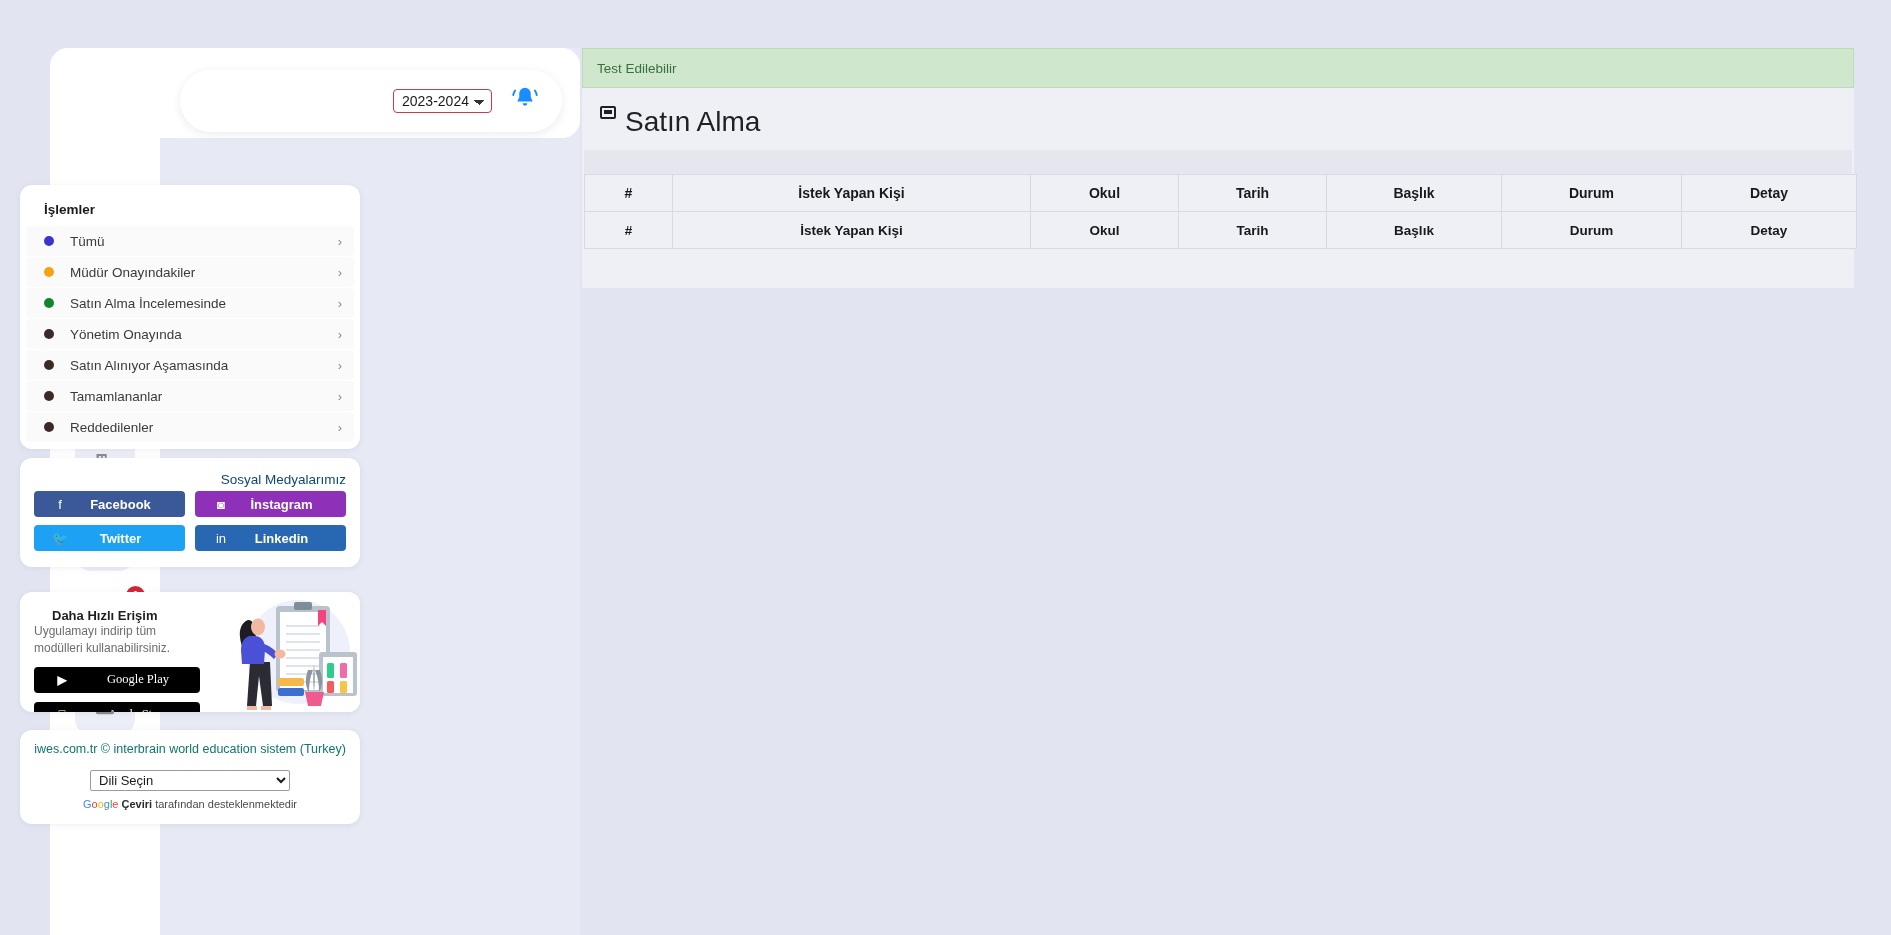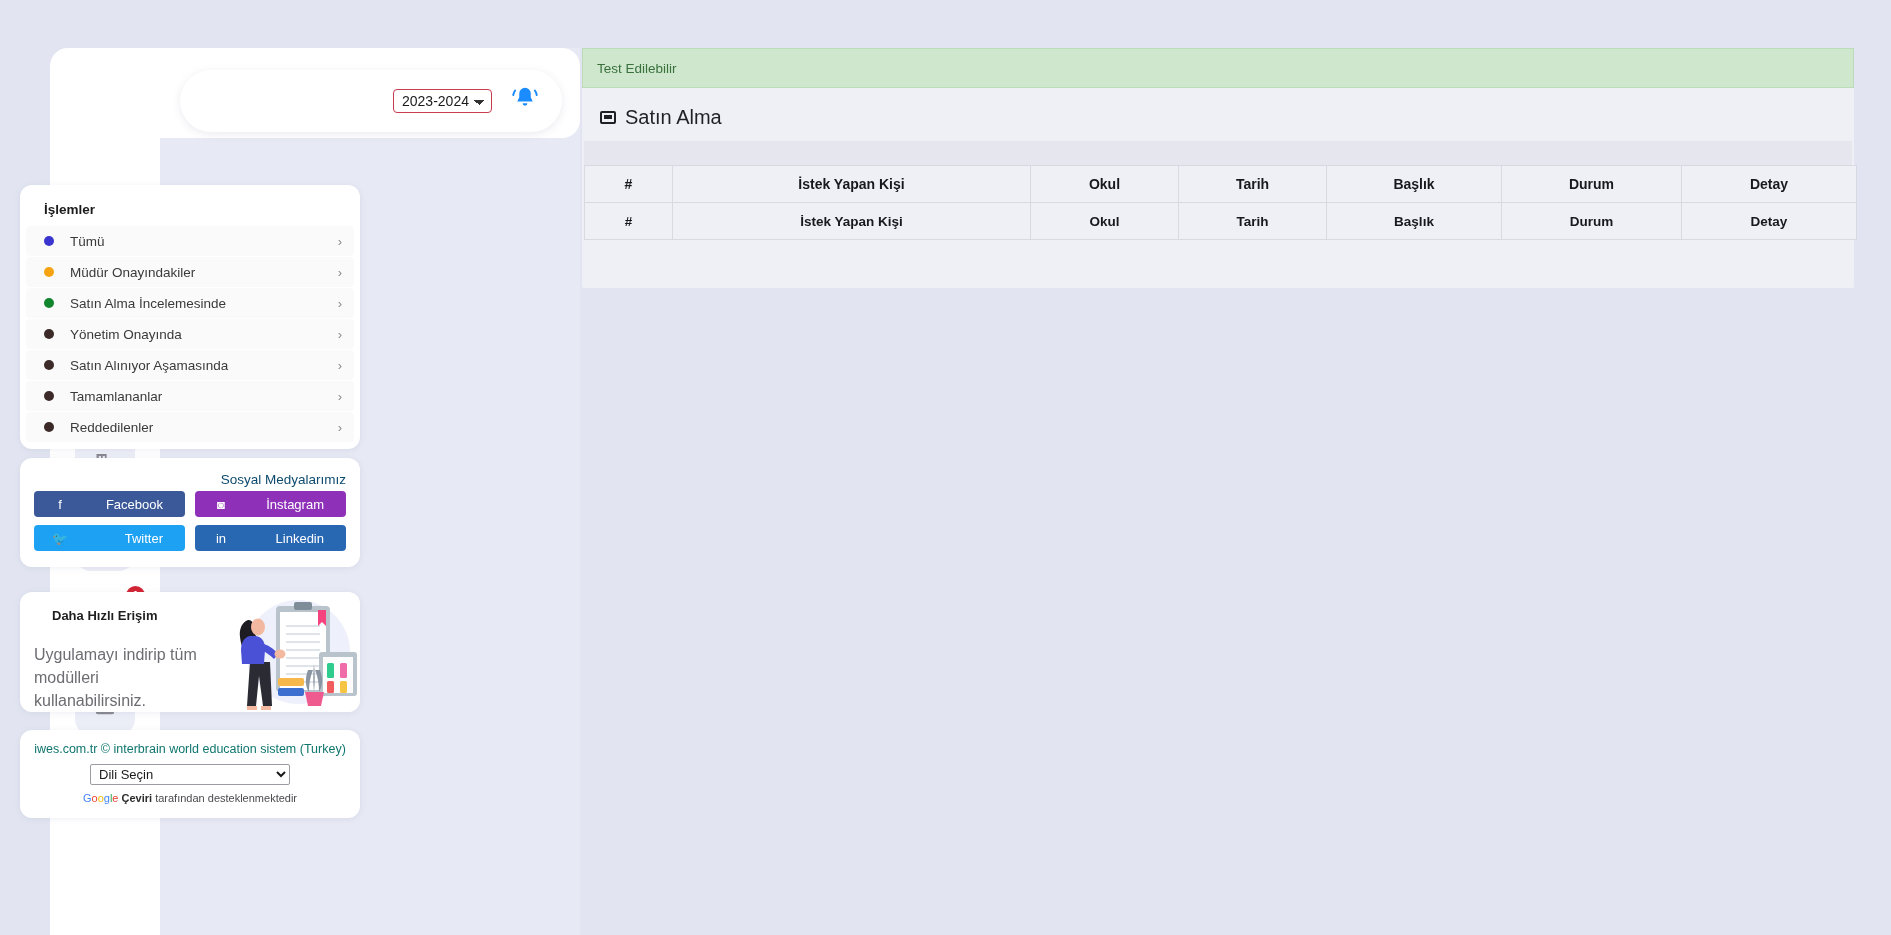--- a/index.html
+++ b/index.html
@@ -118,45 +118,45 @@
 
   
   #social-card { top:458px; padding:10px 14px 16px; }
   .social-title { text-align:right; font-size:13.5px; color:#0c4a6e; padding:4px 0 4px; }
   .social-grid { display:grid; grid-template-columns:1fr 1fr; gap:8px 10px; }
   .soc {
     display:flex; align-items:center; height:26px; border-radius:4px;
     color:#ffffff; font-size:13px; cursor:pointer; padding:0 8px;
   }
   .soc .ico { width:36px; text-align:center; font-size:13px; flex:0 0 auto; }
-  .soc .lbl { flex:1 1 auto; text-align:right; padding-right:14px; }
+  .soc .lbl { flex:1 1 auto; text-align:center; padding-right:14px;font-weight:bold; }
   .soc.fb { background:#3b5998; }
   .soc.ig { background:#8e30b8; }
   .soc.tw { background:#1da1f2; }
   .soc.li { background:#2867b2; }
 
   
   #app-card { top:592px; height:120px; padding:0; overflow:hidden; }
   .app-left { position:absolute; left:14px; top:16px; width:180px; }
   .app-h { font-size:13px; font-weight:700; color:#1f1f1f;margin-left:18px; }
-  .app-p { font-size:16px; color:#6c6c72; line-height:1.45; margin-top:20px; width:170px; }
+  .app-p { font-size:12px; color:#6c6c72; line-height:1.45; margin-top:0; width:170px; }
   .store-btn {
     display:flex; align-items:center; width:166px; height:26px;
     background:#000000; color:#ffffff; border-radius:4px; margin-top:9px;
     font-size:12.5px; font-weight:700; cursor:pointer;
   }
   .store-btn .ico { width:56px; text-align:center; font-size:12px; }
   .store-btn .lbl { flex:1; text-align:center; padding-right:14px; font-weight:400;font-family:Liberation Serif, serif; }
   .app-art { position:absolute; right:0; top:0; width:140px; height:120px; }
 
   
   #footer-card { top:730px; padding:12px 10px 14px; text-align:center; }
   .foot-txt { font-size:12.5px; color:#0f766e; }
   .lang-select {
-    margin-top:8px; width:200px; height:21px;
+    margin-top:14px; width:200px; height:21px;
     font-family:"Liberation Sans", sans-serif; font-size:13px; color:#1a1a1a;
     border:1px solid #9b9ba1; border-radius:2px; background:#ffffff;
     padding:0 4px; cursor:pointer;
   }
   .gtrans { margin-top:7px; font-size:11px; color:#4a4a4f; }
   .gtrans .g1{color:#4285f4;} .gtrans .g2{color:#ea4335;} .gtrans .g3{color:#fbbc05;}
   .gtrans .g4{color:#4285f4;} .gtrans .g5{color:#34a853;} .gtrans .g6{color:#ea4335;}
   .gtrans .bold { font-weight:700; color:#2b2b2b; }
 
   
@@ -164,22 +164,22 @@
     position:absolute; left:582px; top:48px; width:1272px; height:240px;
     background:#eef0f5; border-radius:2px;
   }
   .alert {
     height:40px; background:#cfe8cd; border:1px solid #bcdcb9;
     display:flex; align-items:center; padding-left:14px;
     font-size:13.5px; color:#39703c;
   }
   .panel-head {
     padding:18px 0 12px 18px;
-    font-size:20px; font-weight:400; color:#1f2023;
-    display:flex; align-items:center; gap:9px;
+    font-size:28px; font-weight:400; color:#1f2023;
+    display:flex; align-items:flex-start; gap:9px;
   }
   .panel-head .tray {
     width:16px; height:13px; border:2px solid #1f2023; border-radius:2px;
     position:relative; flex:0 0 auto;
   }
   .panel-head .tray:after{
     content:""; position:absolute; left:2px; right:2px; top:2px; height:4px;
     background:#1f2023;
   }
   .strip { height:24px; background:#e5e6ee; margin:0 2px; }

